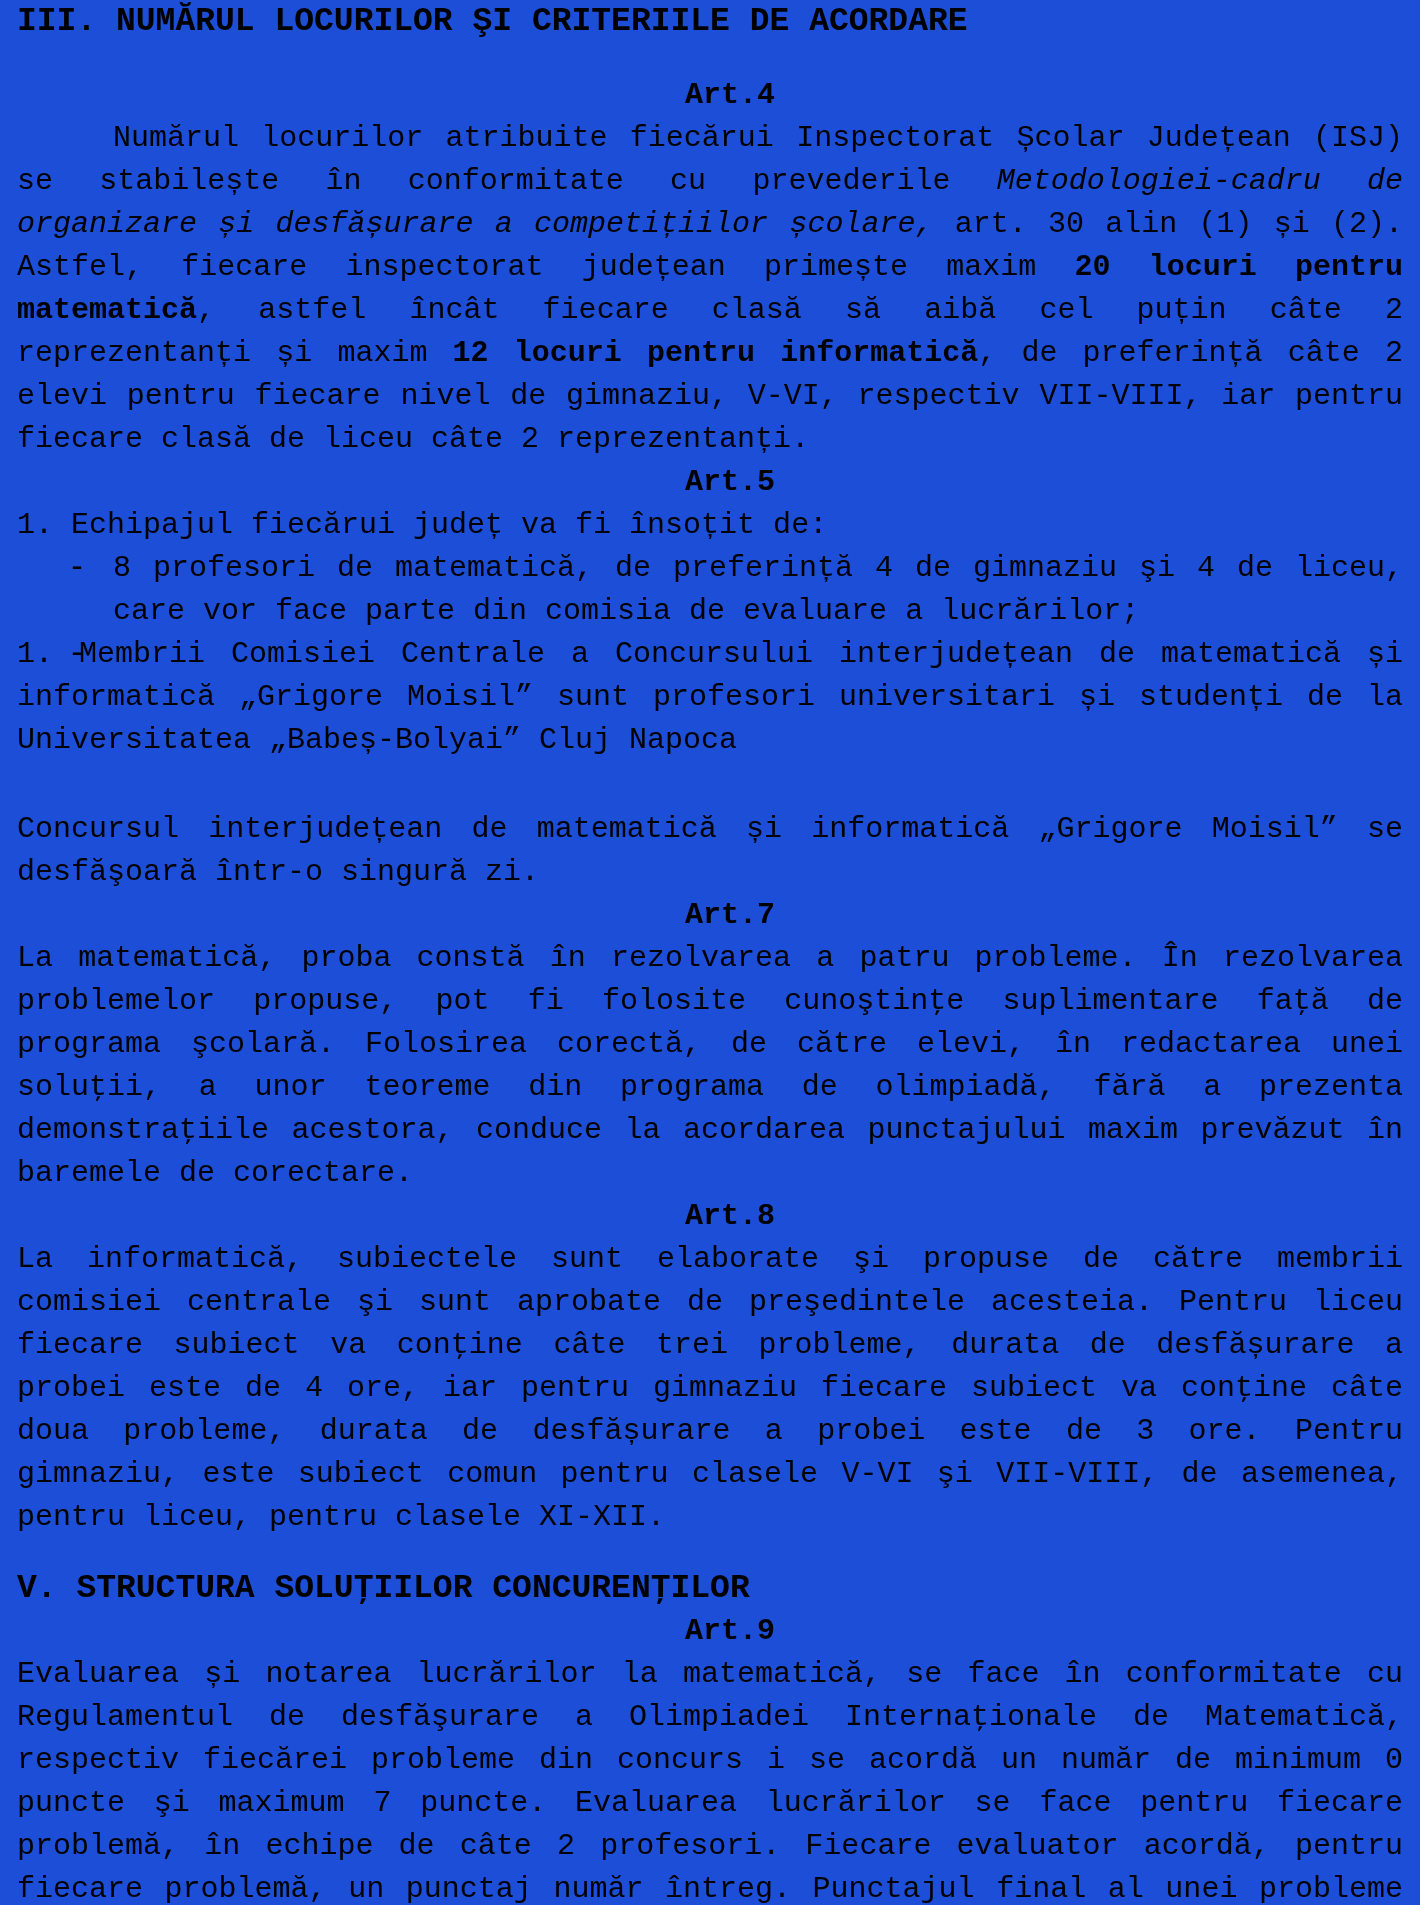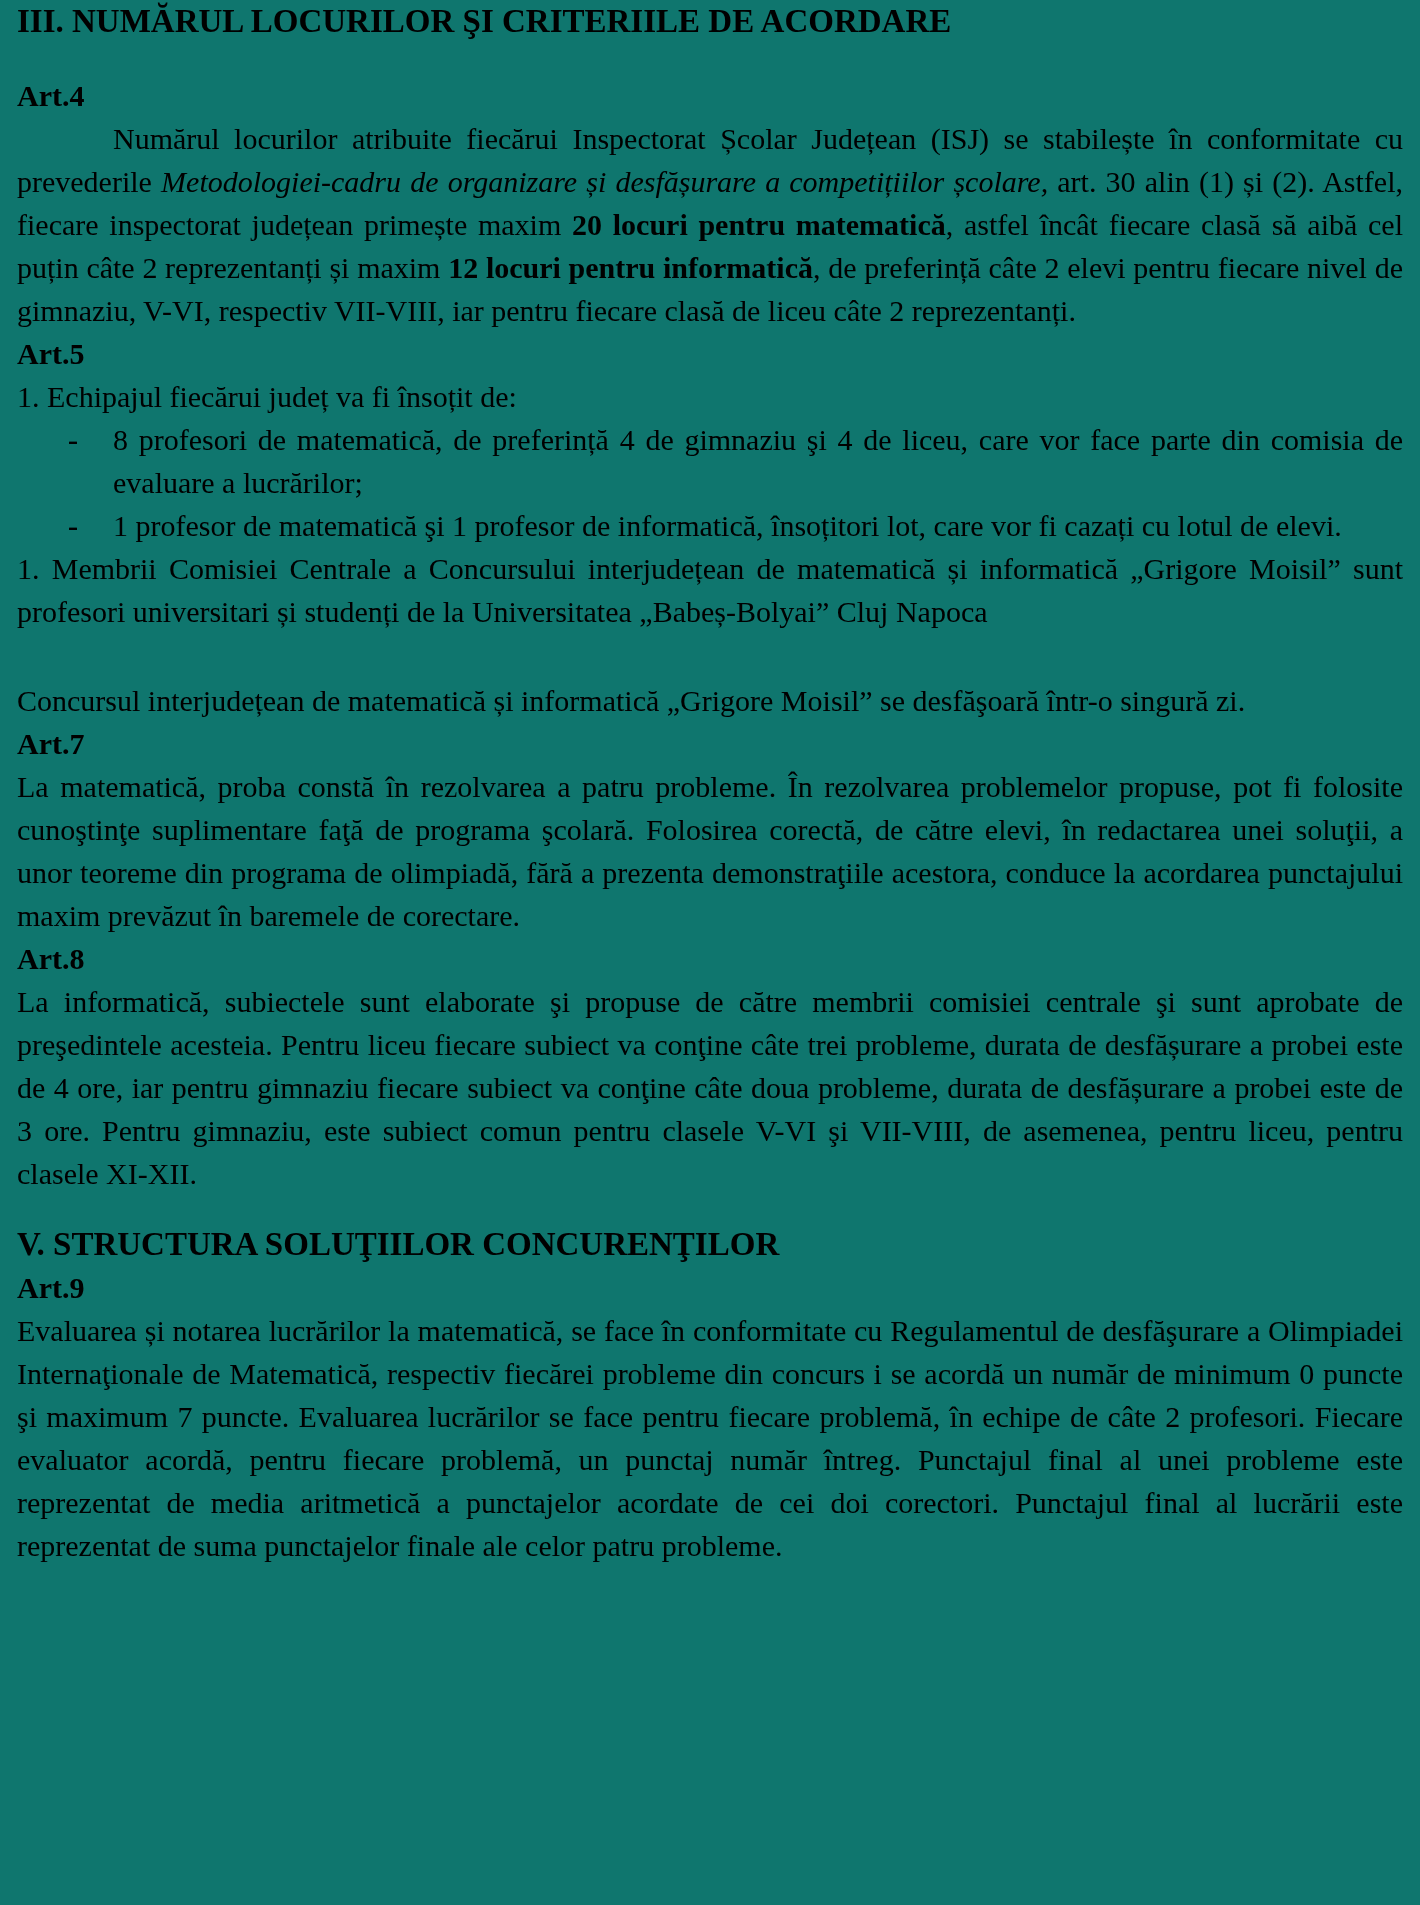--- a/index.html
+++ b/index.html
@@ -2,35 +2,35 @@
 <html><head>
 <meta charset="utf-8">
 <title>Document</title>
 <style>
   html, body { margin: 0; padding: 0; background: #ffffff; }
   .page {
     position: relative;
     width: 1420px;
     height: 1905px;
     margin: 0;
-    background: #0f766e;
+    background: #1d4ed8;
     color: #000000;
-    font-family: Liberation Serif, serif;
+    font-family: Liberation Mono, monospace;
     font-size: 30px;
     line-height: 43px;
     overflow: hidden;
   }
   .content { padding: 0 17px; }
   .heading {
     font-weight: bold;
     font-size: 33px;
     text-align: left;
     white-space: nowrap;
   }
-  .subheading { font-weight: bold; text-align: left; }
+  .subheading { font-weight: bold; text-align: center; margin-left: 40px; }
   .paragraph { text-align: justify; }
   .paragraph.indent { text-indent: 96px; }
   .bold { font-weight: bold; }
   .italic { font-style: italic; }
   .list { }
   .list-item {
     position: relative;
     padding-left: 96px;
     text-align: justify;
   }
@@ -49,21 +49,21 @@
       <div class="heading">III. NUMĂRUL LOCURILOR ŞI CRITERIILE DE ACORDARE</div>
       <div class="spacer" style="height: 31px;"></div>
       <div class="subheading">Art.4</div>
       <div class="paragraph indent"><span>Numărul locurilor atribuite fiecărui Inspectorat Școlar Județean (ISJ) se stabilește în conformitate cu prevederile </span><span class="italic">Metodologiei-cadru de organizare și desfășurare a competițiilor școlare,</span><span> art. 30 alin (1) și (2). Astfel, fiecare inspectorat județean primește maxim </span><span class="bold">20 locuri pentru matematică</span><span>, astfel încât fiecare clasă să aibă cel puțin câte 2 reprezentanți și maxim </span><span class="bold">12 locuri pentru informatică</span><span>, de preferință câte 2 elevi pentru fiecare nivel de gimnaziu, V-VI, respectiv VII-VIII, iar pentru fiecare clasă de liceu câte 2 reprezentanți.</span></div>
       <div class="subheading">Art.5</div>
       <div class="paragraph"><span>1. Echipajul fiecărui județ va fi însoțit de:</span></div>
       <div class="list">
         <div class="list-item"><span class="bullet">-</span></div>
         <div class="list-item"><span class="bullet">-</span><span><span>8 profesori de matematică, de preferință 4 de gimnaziu şi 4 de liceu, care vor face parte din comisia de evaluare a lucrărilor;</span></span></div>
         <div class="list-item"><span class="bullet">-</span></div>
-        <div class="list-item"><span class="bullet">-</span><span><span>1 profesor de matematică şi 1 profesor de informatică, însoțitori lot, care vor fi cazați cu lotul de elevi.</span></span></div>
+        <div class="list-item"><span class="bullet">-</span></div>
       </div>
       <div class="paragraph"><span>1. Membrii Comisiei Centrale a Concursului interjudețean de matematică și informatică „Grigore Moisil” sunt profesori universitari și studenți de la Universitatea „Babeș-Bolyai” Cluj Napoca</span></div>
       <div class="spacer" style="height: 46px;"></div>
       <div class="paragraph"><span>Concursul interjudețean de matematică și informatică „Grigore Moisil” se desfăşoară într-o singură zi.</span></div>
       <div class="subheading">Art.7</div>
       <div class="paragraph"><span>La matematică, proba constă în rezolvarea a patru probleme. În rezolvarea problemelor propuse, pot fi folosite cunoştinţe suplimentare faţă de programa şcolară. Folosirea corectă, de către elevi, în redactarea unei soluţii, a unor teoreme din programa de olimpiadă, fără a prezenta demonstraţiile acestora, conduce la acordarea punctajului maxim prevăzut în baremele de corectare.</span></div>
       <div class="subheading">Art.8</div>
       <div class="paragraph"><span>La informatică, subiectele sunt elaborate şi propuse de către membrii comisiei centrale şi sunt aprobate de preşedintele acesteia. Pentru liceu fiecare subiect va conţine câte trei probleme, durata de desfășurare a probei este de 4 ore, iar pentru gimnaziu fiecare subiect va conţine câte doua probleme, durata de desfășurare a probei este de 3 ore. Pentru gimnaziu, este subiect comun pentru clasele V-VI şi VII-VIII, de asemenea, pentru liceu, pentru clasele XI-XII.</span></div>
       <div class="spacer" style="height: 28px;"></div>
       <div class="heading">V. STRUCTURA SOLUŢIILOR CONCURENŢILOR</div>

